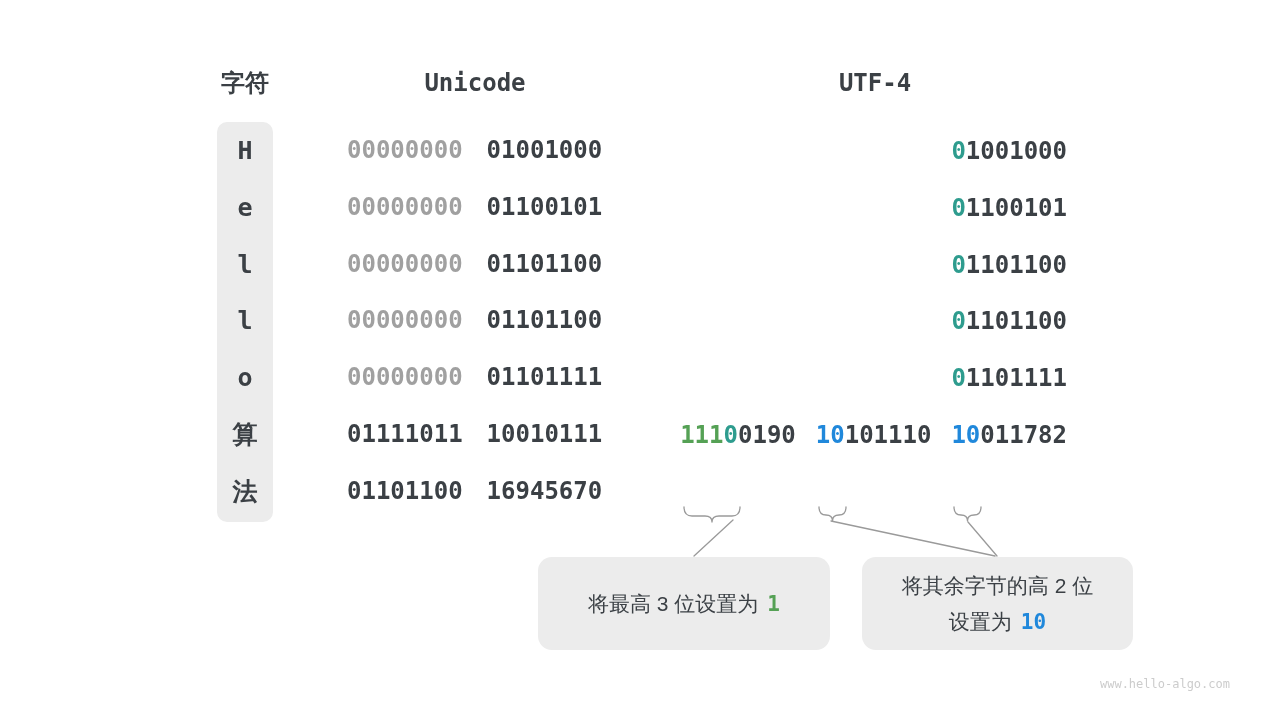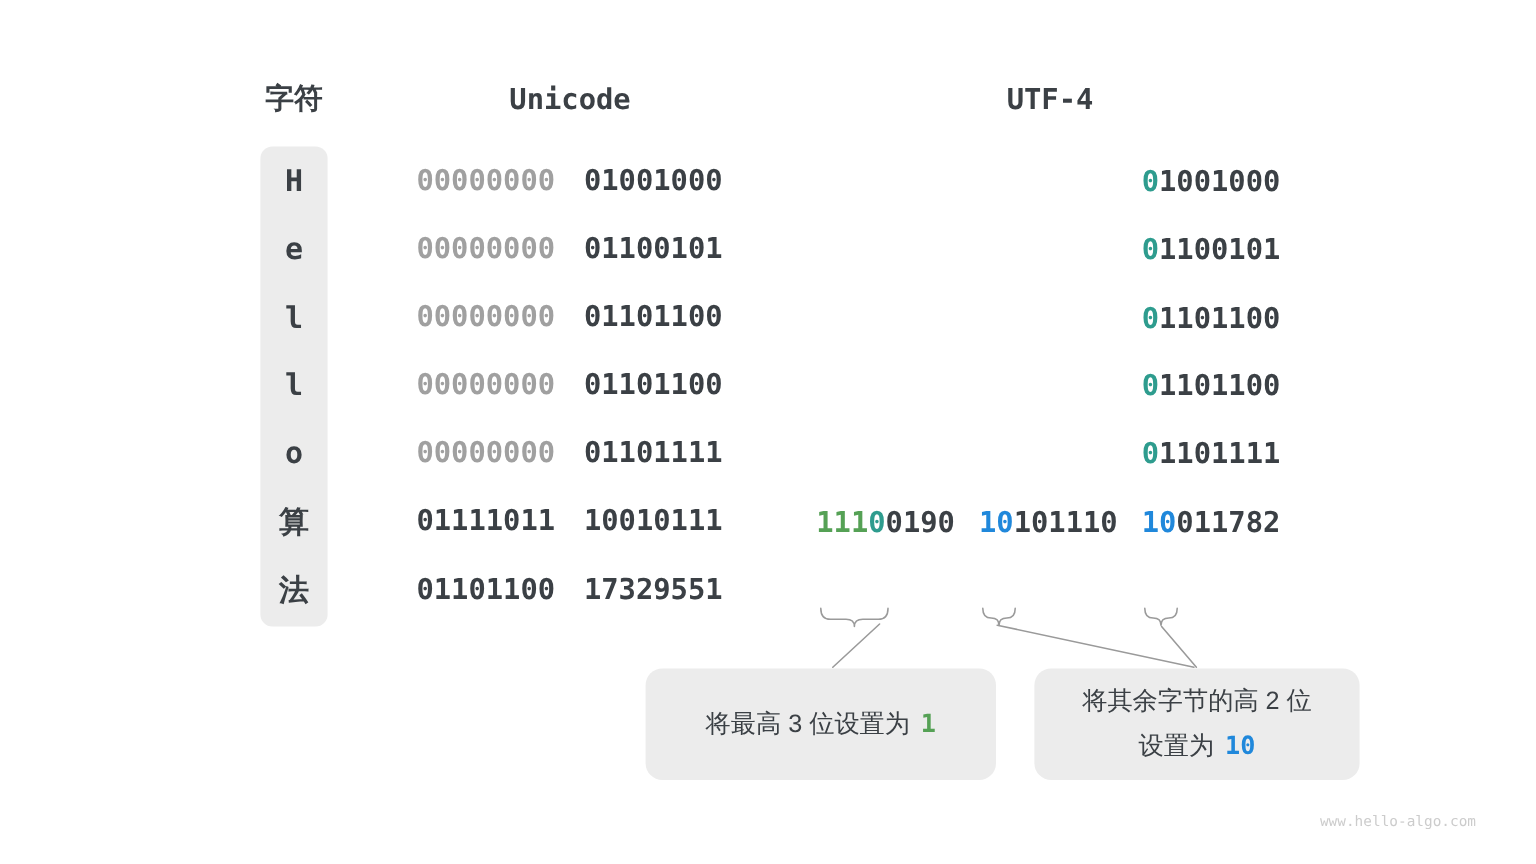--- a/index.html
+++ b/index.html
@@ -100,21 +100,21 @@
       <div class="abs cell-utf">
         <span class="byte mono"><span class="c-green">111</span><span class="c-teal">0</span><span class="c-dark">0190</span></span>
         <span class="byte mono"><span class="c-blue">10</span><span class="c-dark">101110</span></span>
         <span class="byte mono"><span class="c-blue">10</span><span class="c-dark">011782</span></span>
       </div>
     </div>
     <div class="abs row" style="top: 477px;">
       <div class="abs cell-char mono">法</div>
       <div class="abs cell-uni">
         <span class="byte mono"><span class="c-dark">01101100</span></span>
-        <span class="byte mono"><span class="c-dark">17329551</span></span>
+        <span class="byte mono"><span class="c-dark">16945670</span></span>
       </div>
     </div>
   </div>
 
 <svg class="abs overlay" width="1280" height="720" viewBox="0 0 1280 720">
   <g stroke="#9a9a9a" stroke-width="1.3" fill="none" stroke-linecap="round" stroke-linejoin="round">
     <path d="M684,507 Q684,516 692,516 L705,516 Q712,516 712,522 Q712,516 719,516 L732,516 Q740,516 740,507"></path>
     <path d="M819,507 Q819,515 826,515 Q832.5,515 832.5,521 Q832.5,515 839,515 Q846,515 846,507"></path>
     <path d="M954,507 Q954,515 961,515 Q967.5,515 967.5,521 Q967.5,515 974,515 Q981,515 981,507"></path>
     <path d="M733,520 L694,556"></path>

